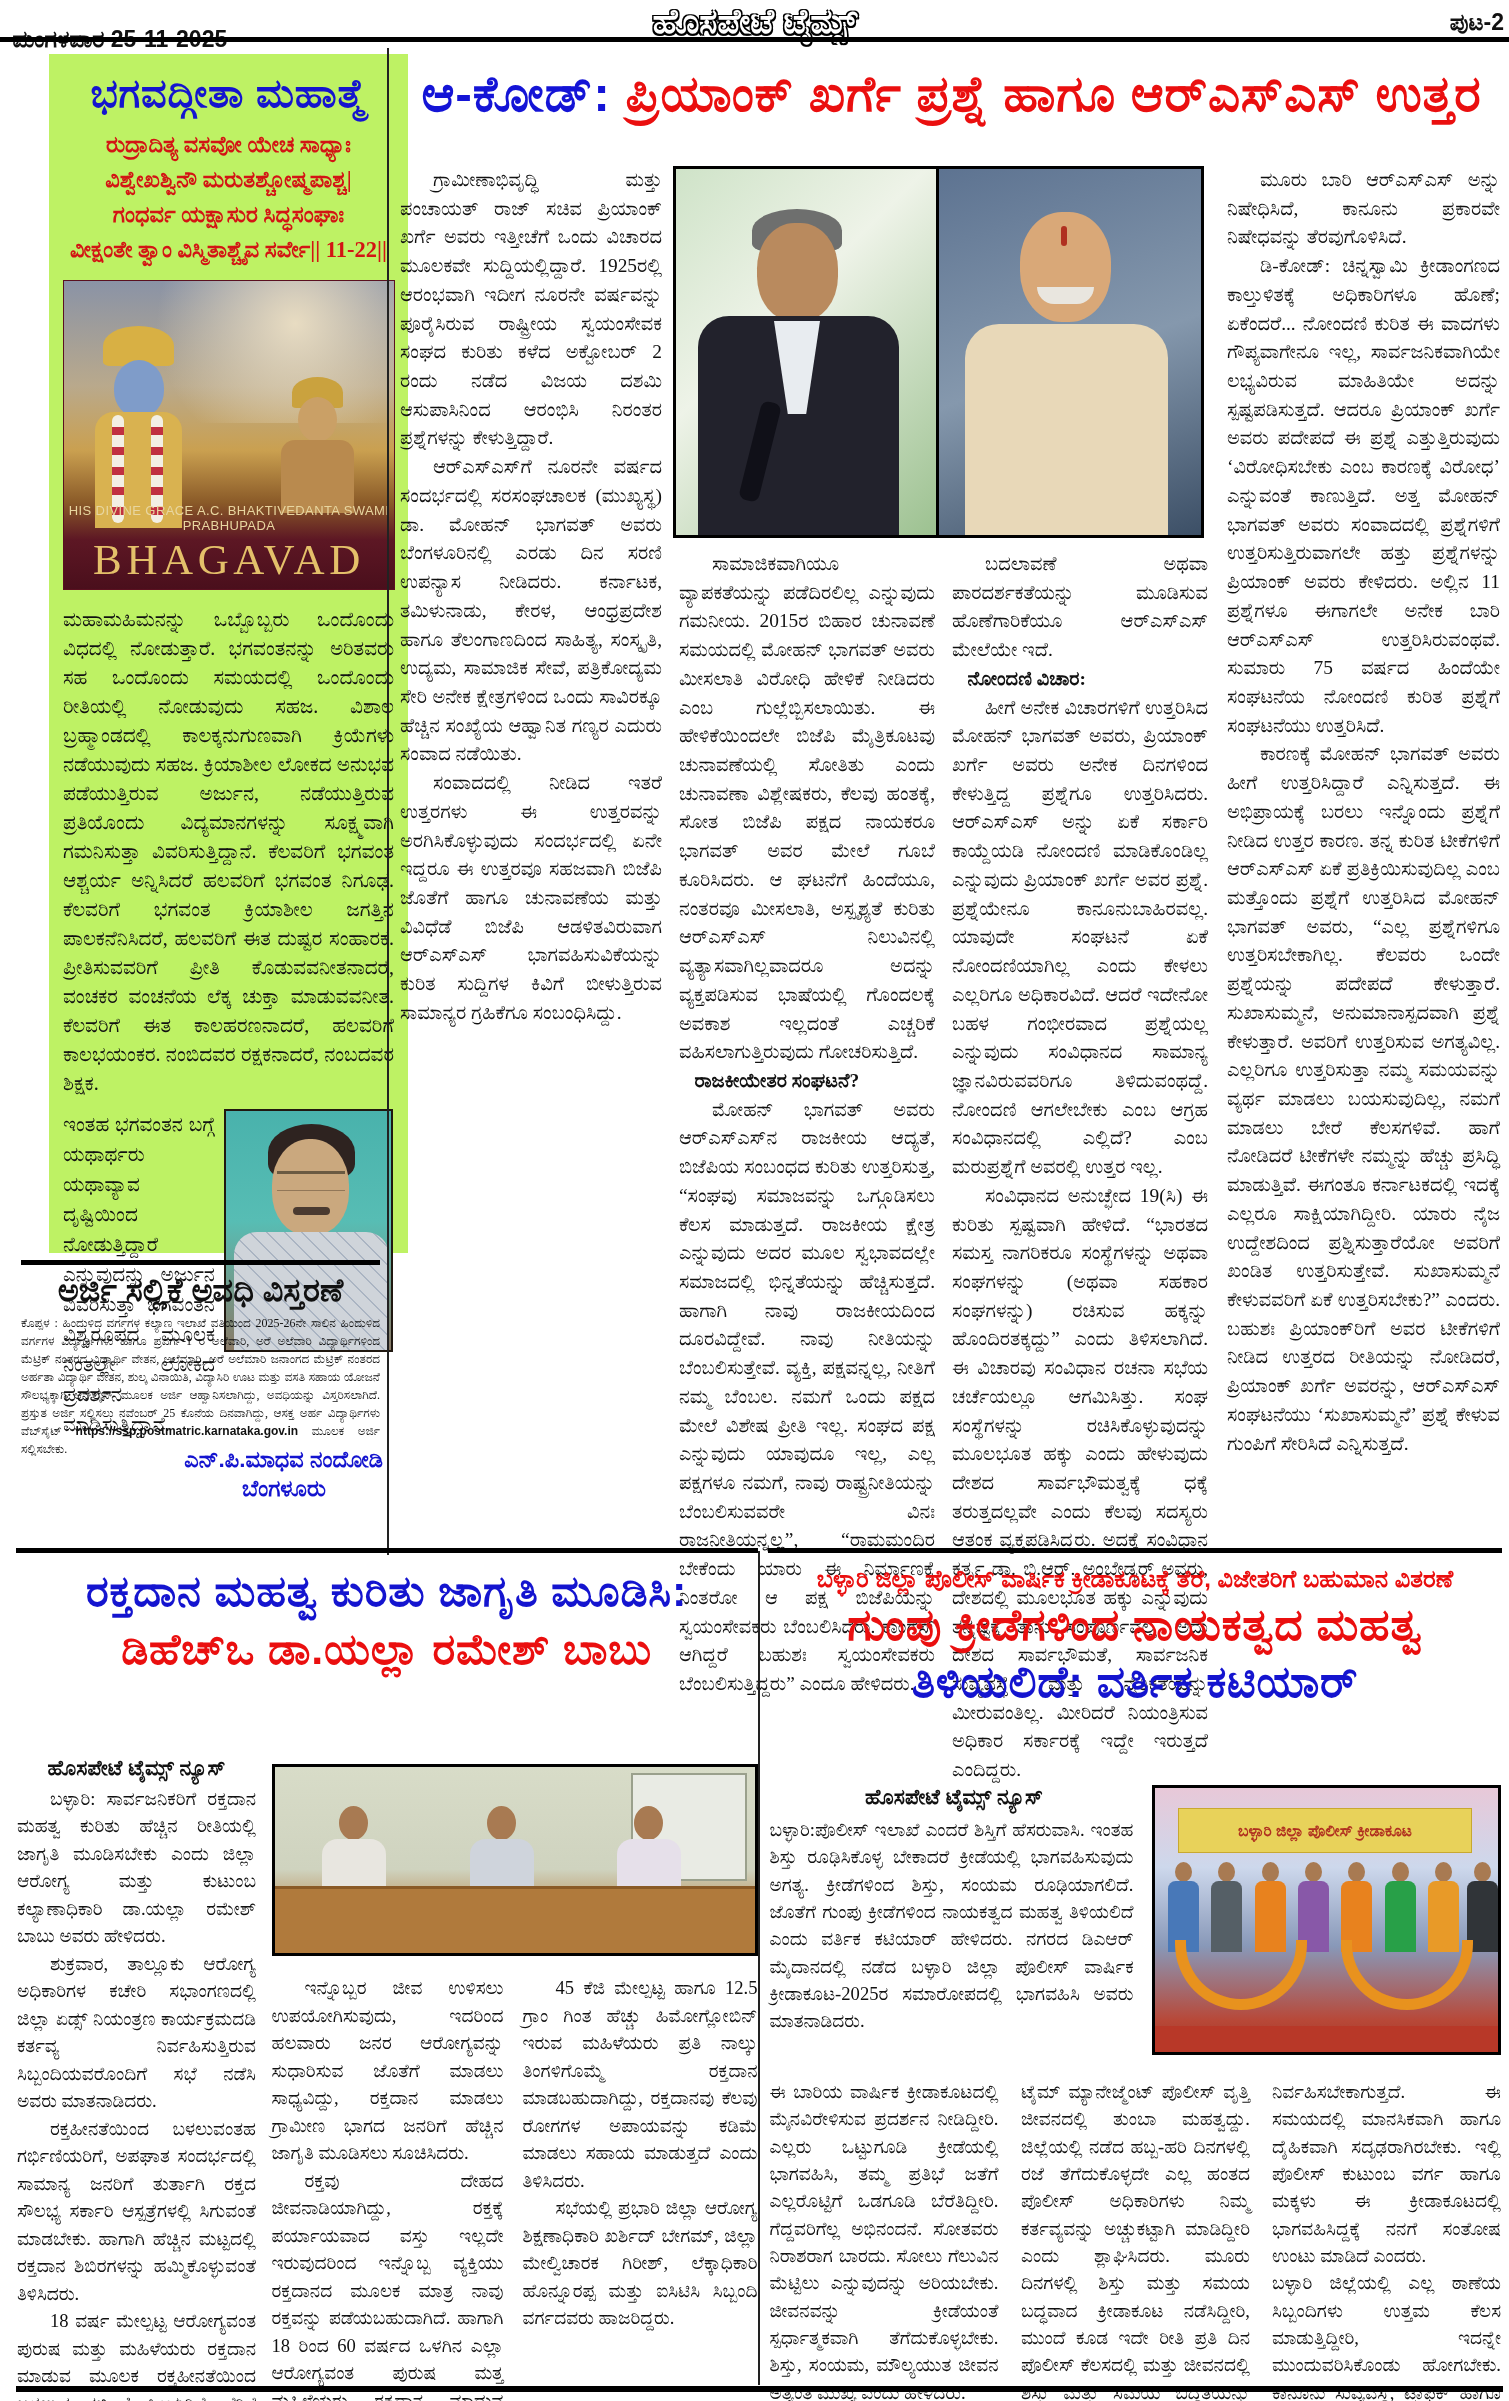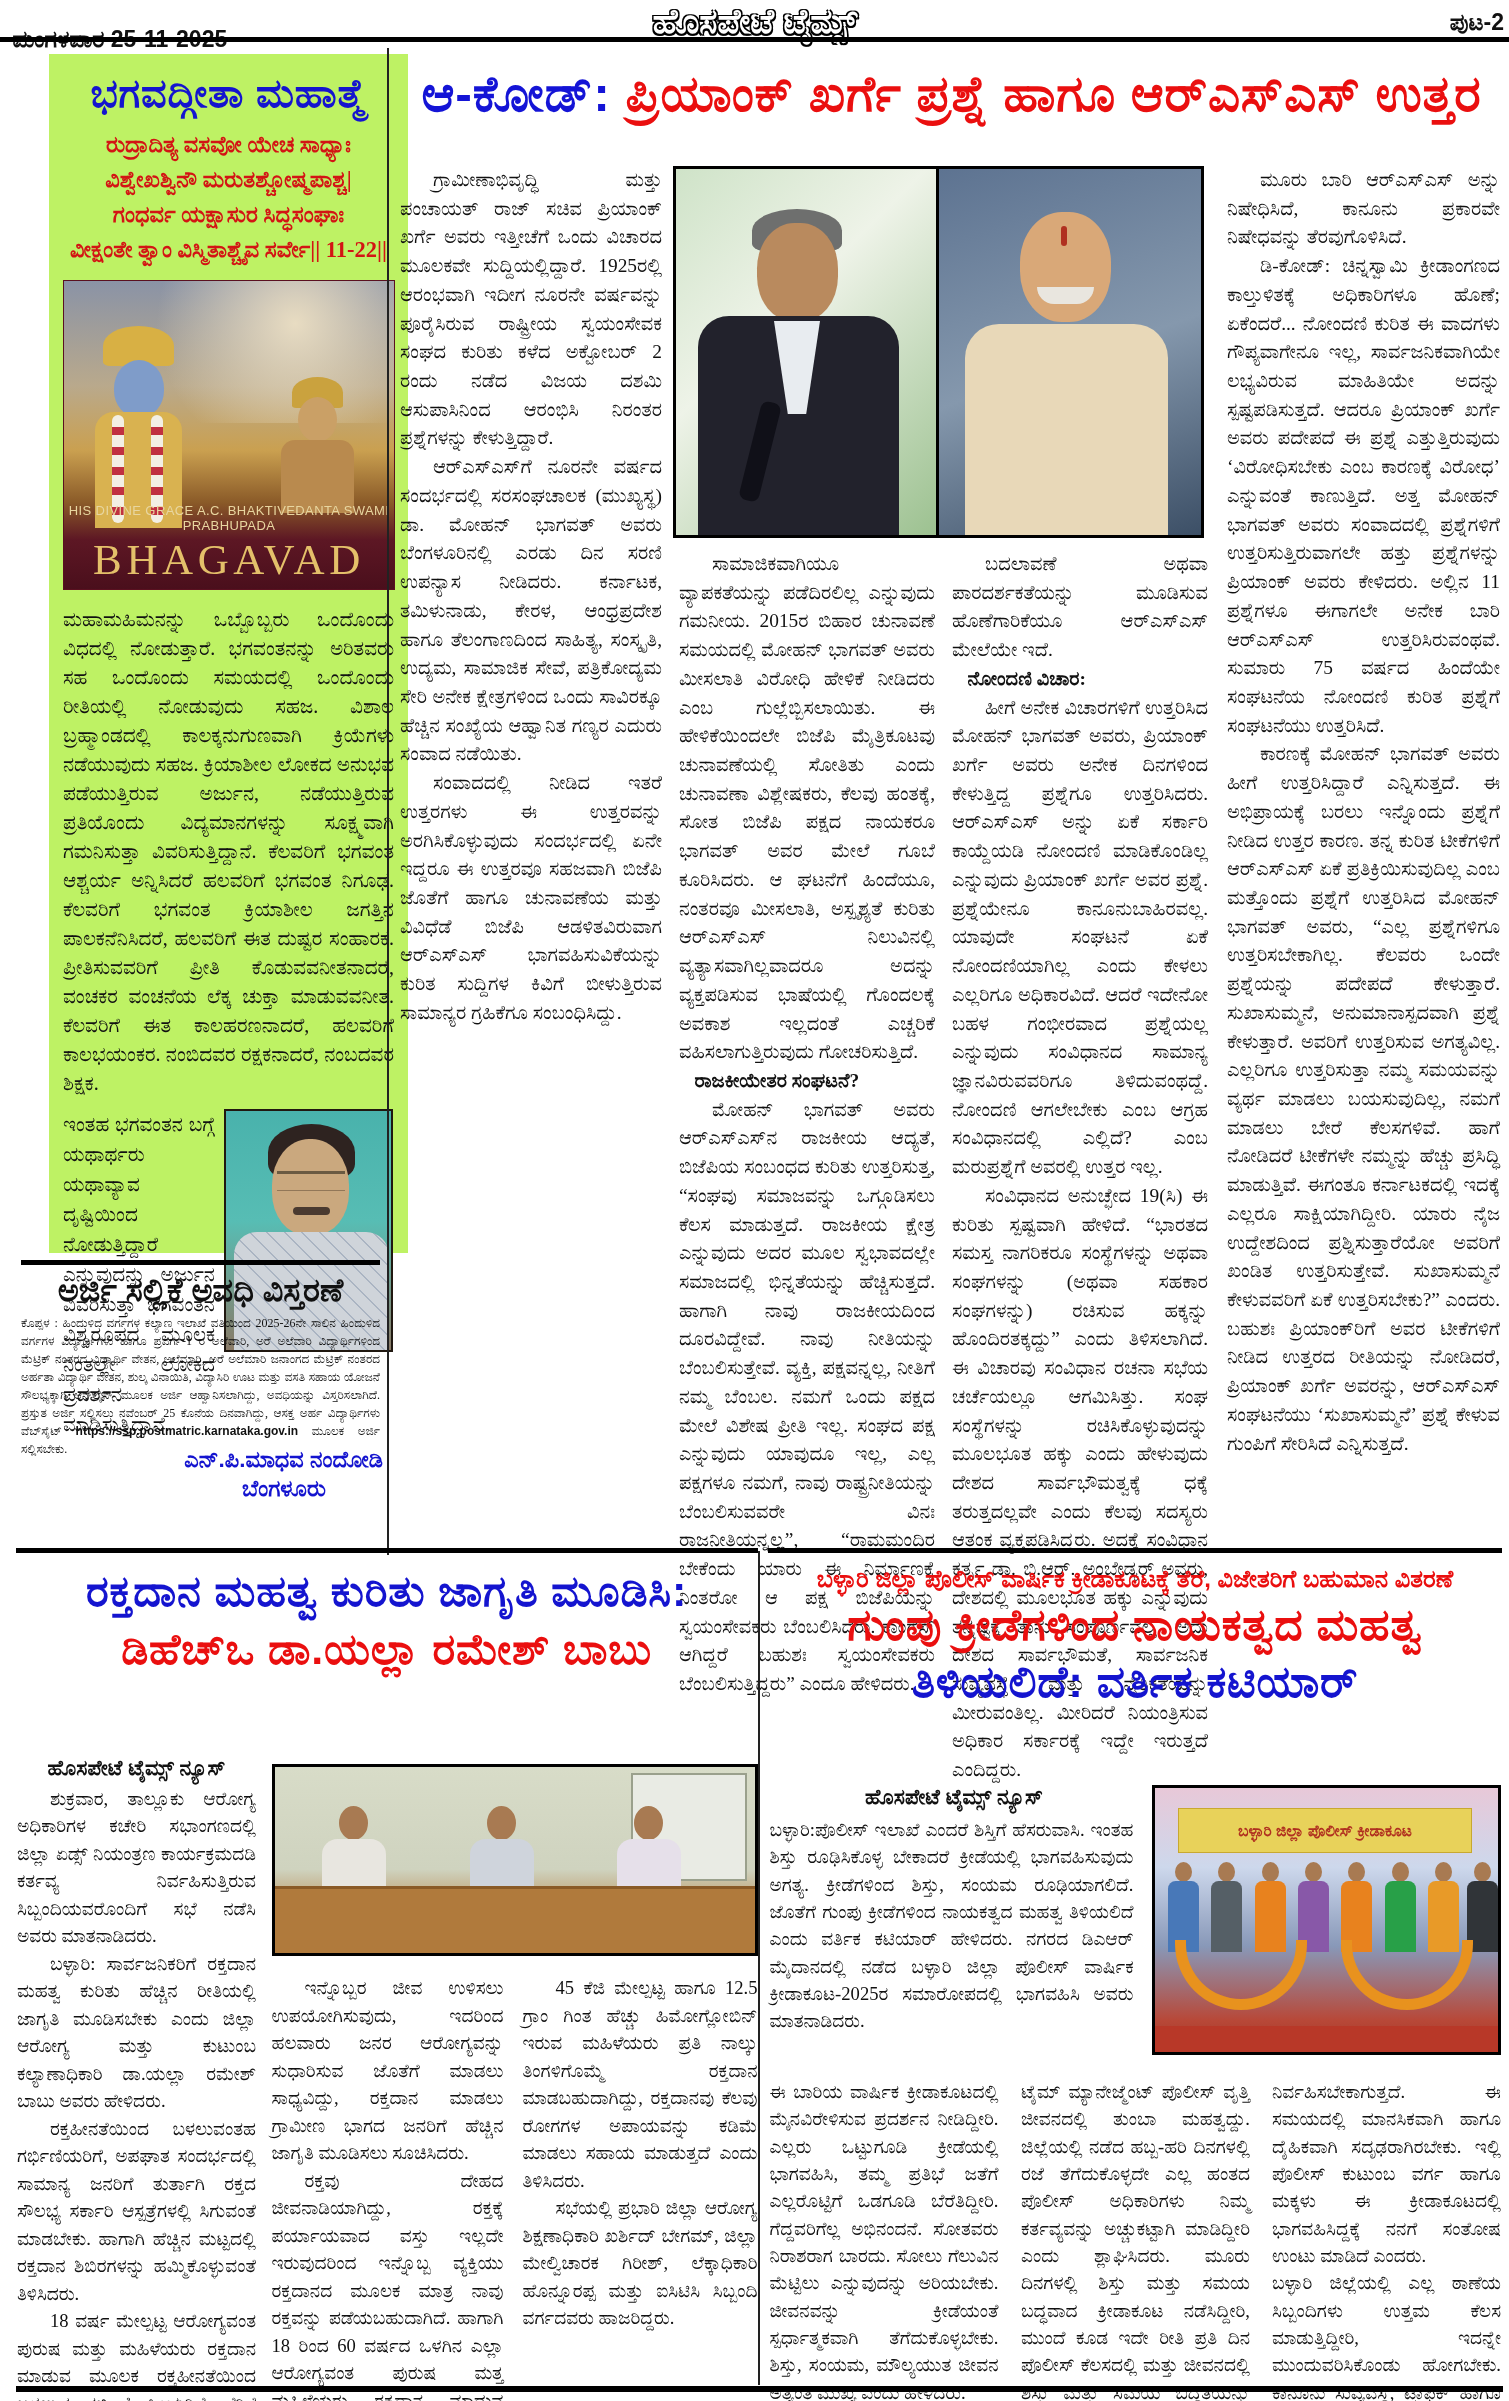--- a/index.html
+++ b/index.html
@@ -247,22 +247,22 @@
     </div>
   </div>
 
   <div class="abs blood">
     <div class="b-headline blood-h1">ರಕ್ತದಾನ ಮಹತ್ವ ಕುರಿತು ಜಾಗೃತಿ ಮೂಡಿಸಿ:</div>
     <div class="b-headline blood-h2">ಡಿಹೆಚ್‌ಒ ಡಾ.ಯಲ್ಲಾ ರಮೇಶ್ ಬಾಬು</div>
     <div class="blood-content">
       <div class="bl-col1">
         <div class="byline">ಹೊಸಪೇಟೆ ಟೈಮ್ಸ್ ನ್ಯೂಸ್</div>
         <div class="bodytxt" style="font-size:18.6px; margin-top:4.6px;">
+          <p>ಬಳ್ಳಾರಿ: ಸಾರ್ವಜನಿಕರಿಗೆ ರಕ್ತದಾನ ಮಹತ್ವ ಕುರಿತು ಹೆಚ್ಚಿನ ರೀತಿಯಲ್ಲಿ ಜಾಗೃತಿ ಮೂಡಿಸಬೇಕು ಎಂದು ಜಿಲ್ಲಾ ಆರೋಗ್ಯ ಮತ್ತು ಕುಟುಂಬ ಕಲ್ಯಾಣಾಧಿಕಾರಿ ಡಾ.ಯಲ್ಲಾ ರಮೇಶ್ ಬಾಬು ಅವರು ಹೇಳಿದರು.</p>
           <p>ಶುಕ್ರವಾರ, ತಾಲ್ಲೂಕು ಆರೋಗ್ಯ ಅಧಿಕಾರಿಗಳ ಕಚೇರಿ ಸಭಾಂಗಣದಲ್ಲಿ ಜಿಲ್ಲಾ ಏಡ್ಸ್ ನಿಯಂತ್ರಣ ಕಾರ್ಯಕ್ರಮದಡಿ ಕರ್ತವ್ಯ ನಿರ್ವಹಿಸುತ್ತಿರುವ ಸಿಬ್ಬಂದಿಯವರೊಂದಿಗೆ ಸಭೆ ನಡೆಸಿ ಅವರು ಮಾತನಾಡಿದರು.</p>
-          <p>ಬಳ್ಳಾರಿ: ಸಾರ್ವಜನಿಕರಿಗೆ ರಕ್ತದಾನ ಮಹತ್ವ ಕುರಿತು ಹೆಚ್ಚಿನ ರೀತಿಯಲ್ಲಿ ಜಾಗೃತಿ ಮೂಡಿಸಬೇಕು ಎಂದು ಜಿಲ್ಲಾ ಆರೋಗ್ಯ ಮತ್ತು ಕುಟುಂಬ ಕಲ್ಯಾಣಾಧಿಕಾರಿ ಡಾ.ಯಲ್ಲಾ ರಮೇಶ್ ಬಾಬು ಅವರು ಹೇಳಿದರು.</p>
           <p>ರಕ್ತಹೀನತೆಯಿಂದ ಬಳಲುವಂತಹ ಗರ್ಭಿಣಿಯರಿಗೆ, ಅಪಘಾತ ಸಂದರ್ಭದಲ್ಲಿ ಸಾಮಾನ್ಯ ಜನರಿಗೆ ತುರ್ತಾಗಿ ರಕ್ತದ ಸೌಲಭ್ಯ ಸರ್ಕಾರಿ ಆಸ್ಪತ್ರೆಗಳಲ್ಲಿ ಸಿಗುವಂತೆ ಮಾಡಬೇಕು. ಹಾಗಾಗಿ ಹೆಚ್ಚಿನ ಮಟ್ಟದಲ್ಲಿ ರಕ್ತದಾನ ಶಿಬಿರಗಳನ್ನು ಹಮ್ಮಿಕೊಳ್ಳುವಂತೆ ತಿಳಿಸಿದರು.</p>
           <p>18 ವರ್ಷ ಮೇಲ್ಪಟ್ಟ ಆರೋಗ್ಯವಂತ ಪುರುಷ ಮತ್ತು ಮಹಿಳೆಯರು ರಕ್ತದಾನ ಮಾಡುವ ಮೂಲಕ ರಕ್ತಹೀನತೆಯಿಂದ ಬಳಲುವ ಗರ್ಭಿಣಿ ಸ್ತ್ರೀಯರಿಗೆ ಹೆರಿಗೆ ವೇಳೆ, ಅಪಘಾತಗಳು, ತುರ್ತು ಶಸ್ತ್ರಚಿಕಿತ್ಸೆಗಳ ಸಂದರ್ಭಕ್ಕಾಗಿ ಹಾಗೂ ಕ್ಯಾನ್ಸರ್ ರೋಗಿಗಳಿಗೆ ಥ್ಯಾಲಿಸೀಮಿಯಾ, ಹಿಮೋಫಿಲಿಯಾ ಮುಂತಾದ ರೋಗಿಗಳ ಜೀವವನ್ನು ಉಳಿಸುವ ಪುಣ್ಯದ ಕೆಲಸವಾಗಿದೆ.</p>
 
         </div>
       </div>
       <div class="bl-photo photo-frame">
         <div class="mp-screen"></div>
         <div class="mp-man" style="left:46px;">
           <div class="mp-head"></div>
           <div class="mp-torso" style="background:#e8e6e0;"></div>

